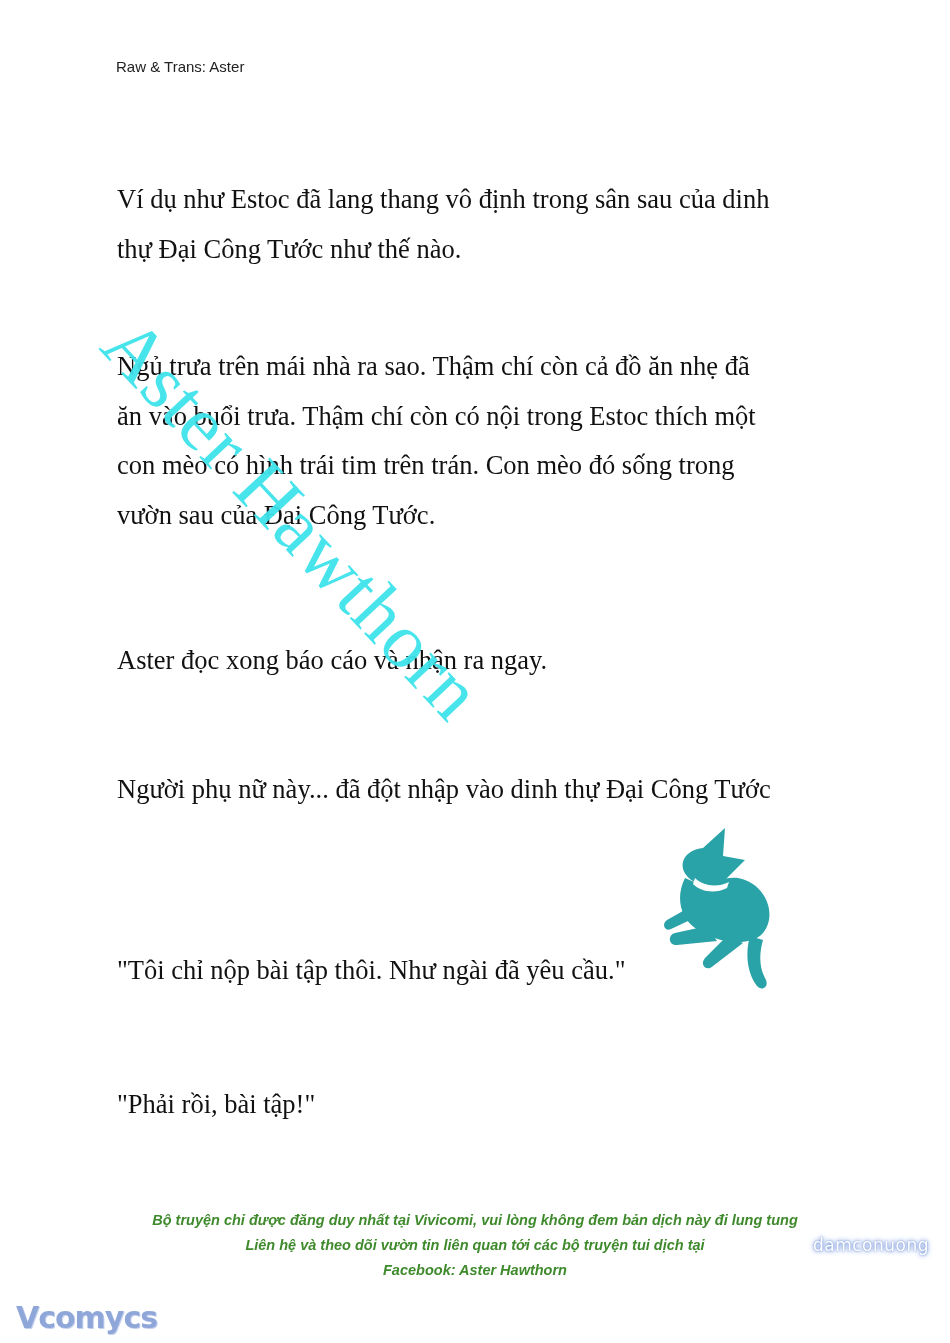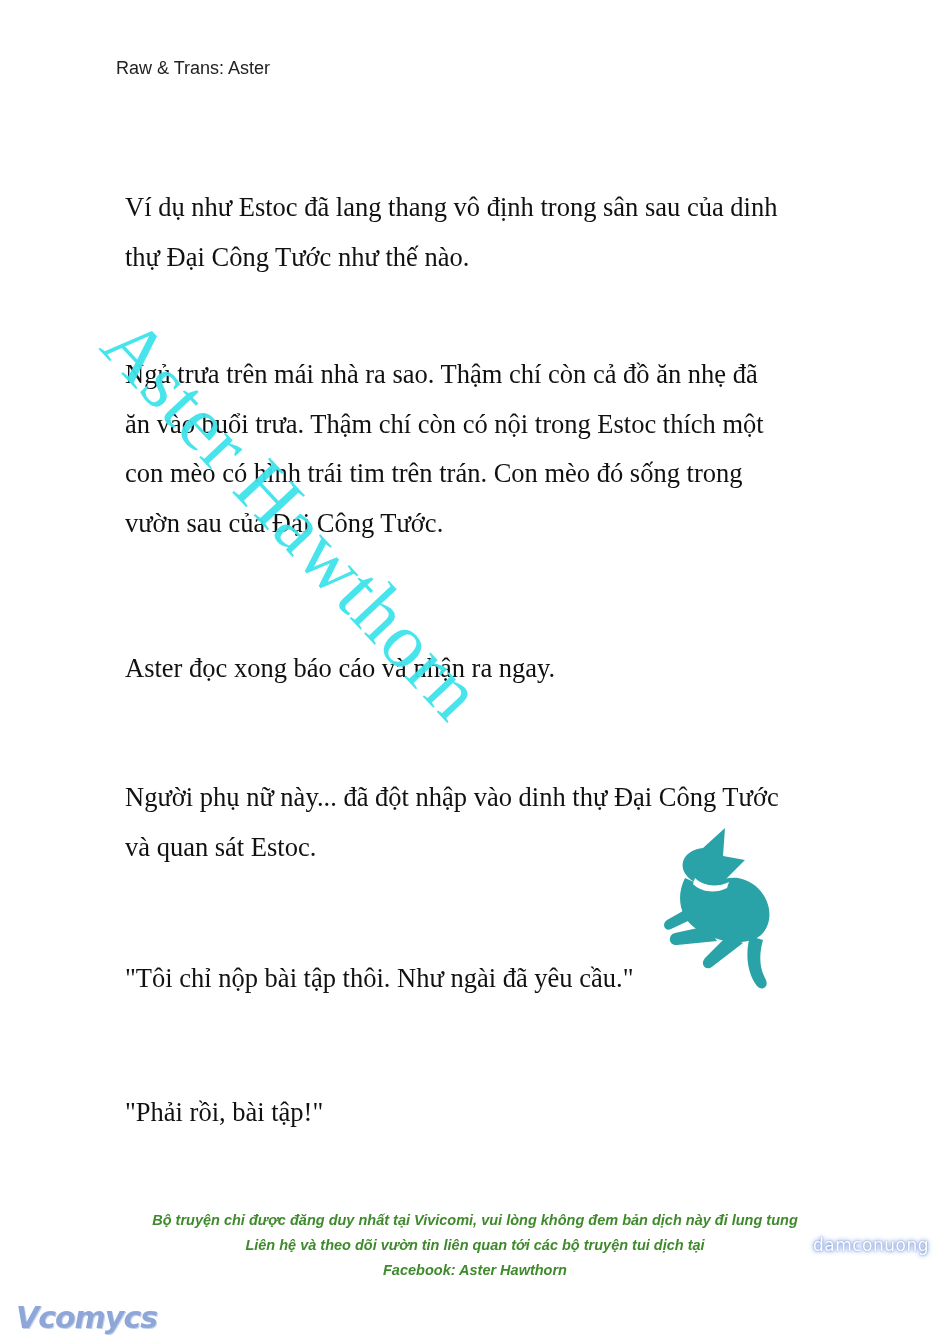--- a/index.html
+++ b/index.html
@@ -2,45 +2,45 @@
 <html><head>
   <meta charset="utf-8">
   <style>
     html, body { margin: 0; padding: 0; }
     body {
       width: 950px; height: 1343px; background: #ffffff;
       position: relative; overflow: hidden;
     }
     .header {
       position: absolute; left: 116px; top: 58px;
-      font-family: "Liberation Sans", sans-serif; font-size: 18px; color: #222;
+      font-family: "Liberation Sans", sans-serif; font-size: 15px; color: #222;
     }
     .para {
-      position: absolute; left: 116px; margin: 9px;
+      position: absolute; left: 116px; margin: 1px;
       font-family: "Liberation Serif", serif; font-size: 26.5px; color: #111;
       line-height: 49.5px; white-space: nowrap;
     }
     .watermark {
       position: absolute; left: 135px; top: 550px;
       font-family: "Liberation Serif", serif; font-size: 78px; color: #3fe3ec;
       transform: rotate(47deg); transform-origin: left center;
       white-space: nowrap; letter-spacing: 1px; opacity: 0.95;
       pointer-events: none;
     }
     .watermark { left: 150px; top: 300px; transform-origin: left top; }
     .cat { position: absolute; left: 655px; top: 808px; width: 130px; height: 185px; }
     .footer {
       position: absolute; left: 0; width: 950px; top: 1208px;
       text-align: center;
       font-family: "Liberation Sans", sans-serif; font-style: italic; font-weight: bold;
       font-size: 14.5px; color: #3f8a2c; line-height: 25px;
     }
     .logo-vcomycs {
       position: absolute; left: 16px; top: 1300px;
-      font-family: "DejaVu Sans", sans-serif; font-style: italic; font-weight: bold;
+      font-family: "DejaVu Sans", sans-serif; font-weight: bold;
       font-size: 30px; color: #8fa6d9; letter-spacing: -1px;
       text-shadow: 1px 1px 0 #c5d2ee;
     }
     .logo-damconuong {
       position: absolute; left: 813px; top: 1235px;
       font-family: "DejaVu Sans", sans-serif; font-size: 17px; color: #ffffff;
       text-shadow: 0 0 2px #6f8fd0, 0 0 4px #7f9de0, 0 0 6px #a9bde9;
       letter-spacing: 0.5px;
     }
   </style>
@@ -58,21 +58,20 @@
     <span>Ngủ trưa trên mái nhà ra sao. Thậm chí còn cả đồ ăn nhẹ đã</span><br>
     <span>ăn vào buổi trưa. Thậm chí còn có nội trong Estoc thích một</span><br>
     <span>con mèo có hình trái tim trên trán. Con mèo đó sống trong</span><br>
     <span>vườn sau của Đại Công Tước.</span>
   </p>
   <p class="para" style="top:635px">
     <span>Aster đọc xong báo cáo và nhận ra ngay.</span>
   </p>
   <p class="para" style="top:764px">
     <span>Người phụ nữ này... đã đột nhập vào dinh thự Đại Công Tước</span><br>
-    <span>và quan sát Estoc.</span>
   </p>
   <p class="para" style="top:945px">
     <span>"Tôi chỉ nộp bài tập thôi. Như ngài đã yêu cầu."</span>
   </p>
   <p class="para" style="top:1079px">
     <span>"Phải rồi, bài tập!"</span>
   </p>
 </div>
 
 <div class="watermark">Aster Hawthorn</div>

